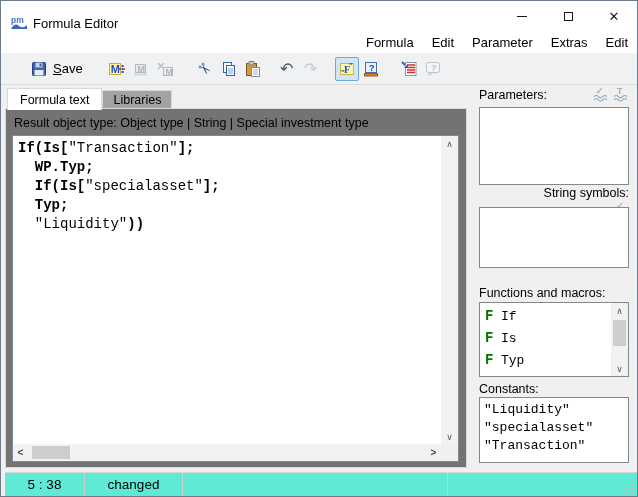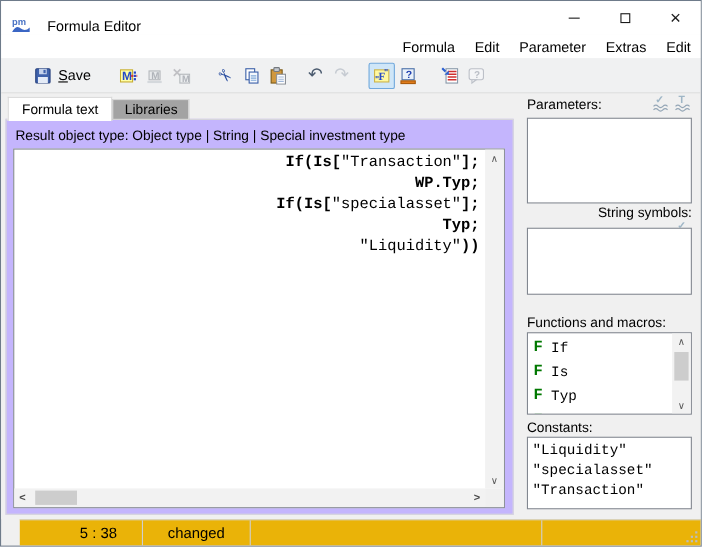--- a/index.html
+++ b/index.html
@@ -8,21 +8,21 @@
 
   .window{
     position:relative; width:638px; height:497px;
     background:#f0f0f0; border:1px solid #6e7b8a; overflow:hidden;
   }
 
   
   .titlebar{ position:absolute; left:0; top:0; right:0; height:30px;
     background:#ffffff; display:flex; align-items:flex-end; }
   .app-icon{ margin-left:9px; width:18px; height:16px; }
-  .title{ margin-left:15px; font-size:13px; color:#000; }
+  .title{ margin-left:5px; font-size:13px; color:#000; }
   .win-controls{ margin-left:auto; display:flex; height:100%; }
   .win-btn{ width:46px; height:30px; display:flex; align-items:center; justify-content:center;
     font-size:13px; color:#1a1a1a; }
   .glyph-minimize{ width:10px; height:1px; background:#1a1a1a; display:inline-block; }
   .glyph-maximize{ width:9px; height:9px; border:1px solid #1a1a1a; display:inline-block; }
 
   
   .menubar{ position:absolute; top:30px; left:0; right:0; height:22px;
     background:#ffffff; display:flex; align-items:center; padding-left:2px;justify-content:flex-end; }
   .menu-item{ font-size:13px; color:#000; padding:2px 9px; }
@@ -43,21 +43,21 @@
   
   .main{ position:absolute; top:84px; left:0; right:0; bottom:24px; background:#f0f0f0; }
 
   
   .tabs{ position:absolute; left:6px; top:2px; height:22px; display:flex; align-items:flex-end; z-index:2; }
   .tab{ font-size:12.5px; color:#000; border:1px solid #d9d9d9; background:#a3a3a3;
     padding:2px 10px 3px; height:19px; }
   .tab.active{ background:#ffffff; height:22px; padding:4px 12px 3px; border-bottom:none; margin-bottom:-1px; }
 
   .tabpage{ position:absolute; left:4px; top:23px; width:462px; height:360px;
-    background:#c4b5fd; border:1px solid #d9d9d9;text-align:right; }
+    background:#737373; border:1px solid #d9d9d9; }
   .result-type{ position:absolute; left:8px; top:7px; font-size:12.5px; color:#000; white-space:nowrap; }
 
   
   .editor{ position:absolute; left:6px; top:26px; width:447px; height:327px;
     border:1px solid #828790; background:#ffffff; }
   .editor-content{ position:absolute; left:0; top:0; right:17px; bottom:17px;
     padding:3px 5px; overflow:hidden;
     font-family:"Liberation Mono", monospace; font-size:14px; line-height:19px;
     font-weight:bold; color:#000; white-space:pre; }
   .code-line .str{ font-weight:normal; }
@@ -94,23 +94,23 @@
     font-size:14px; width:16px; }
   .fn-scroll{ position:absolute; right:0; top:0; bottom:0; width:17px; background:#f2f2f2;
     display:flex; flex-direction:column; align-items:center; }
   .fn-thumb{ width:13px; height:26px; background:#cdcdcd; margin-top:2px; }
   .fn-scroll .spacer{ flex:1; }
 
   .const-list{ padding:3px 4px; font-family:"Liberation Mono", monospace;
     font-size:13px; line-height:18px; color:#000; }
 
   
-  .statusbar{ position:absolute; left:17px; right:0; bottom:0; height:24px;
-    background:#eab308; border-top:1px solid #d6d6d6;
-    display:flex; align-items:stretch; font-size:13.5px; color:#000;padding-left:32px; }
+  .statusbar{ position:absolute; left:4px; right:0; bottom:0; height:24px;
+    background:#5eead4; border-top:1px solid #d6d6d6;
+    display:flex; align-items:stretch; font-size:13.5px; color:#000; }
   .sb-seg{ display:flex; align-items:center; justify-content:center; border-right:1px solid #cfcfcf; }
   .sb-pos{ width:80px; } .sb-state{ width:98px; } .sb-empty{ width:265px; }
   .grip{ position:absolute; right:3px; bottom:3px; width:2px; height:2px; background:#bdbdbd;
     box-shadow: -4px 0 #bdbdbd, -8px 0 #bdbdbd, 0 -4px #bdbdbd, 0 -8px #bdbdbd, -4px -4px #bdbdbd; }
 </style>
 </head>
 <body>
 
 <div class="window">
 

